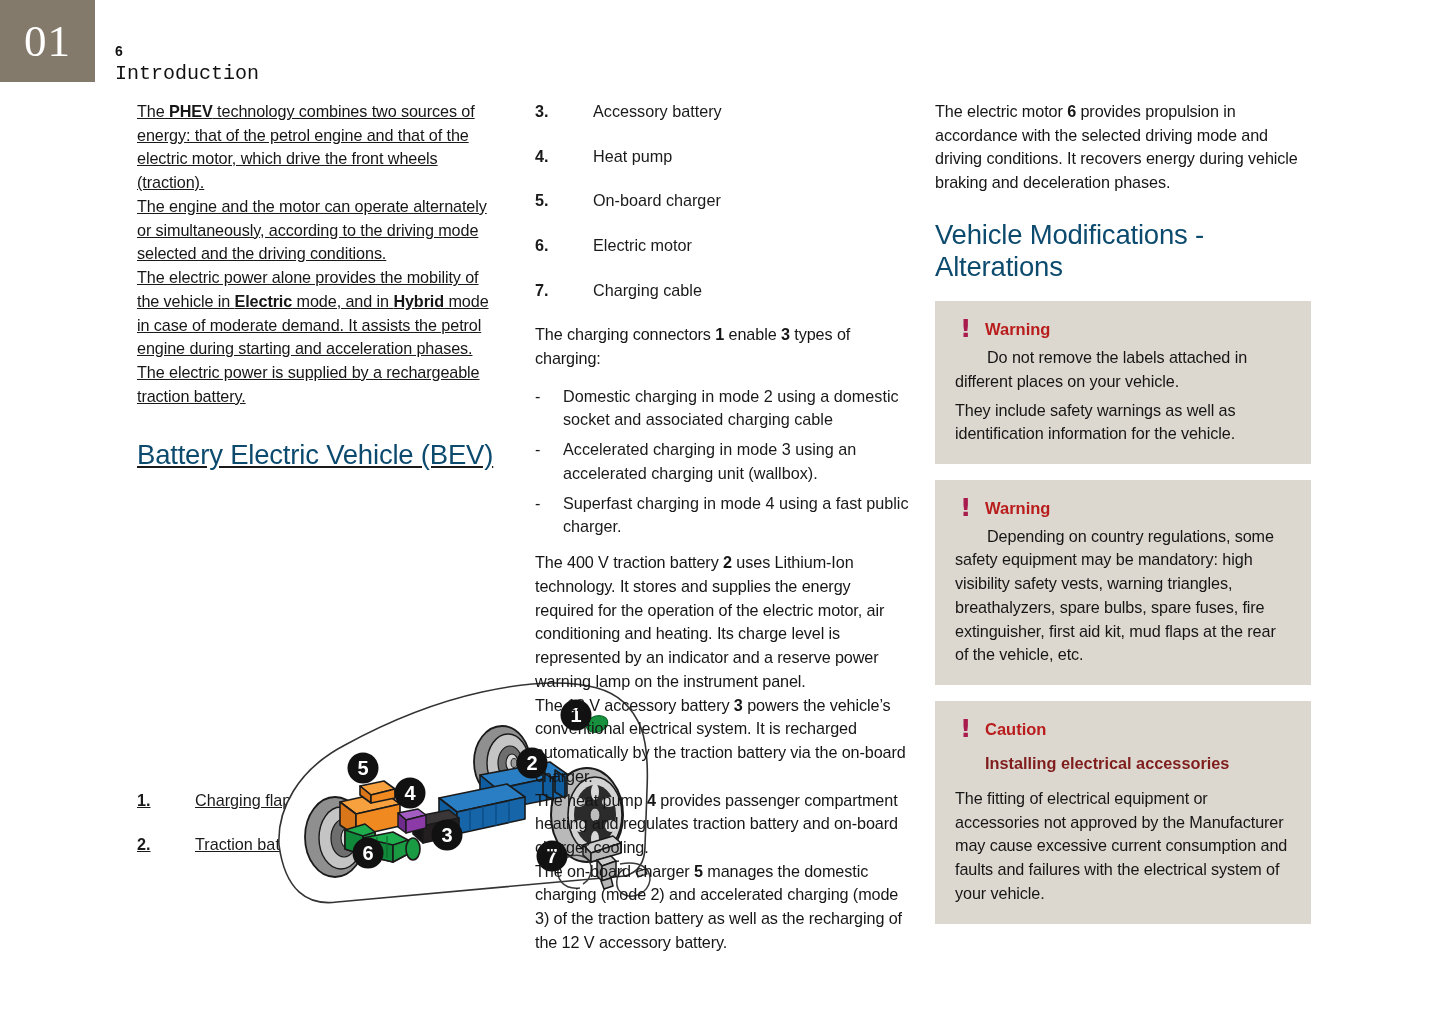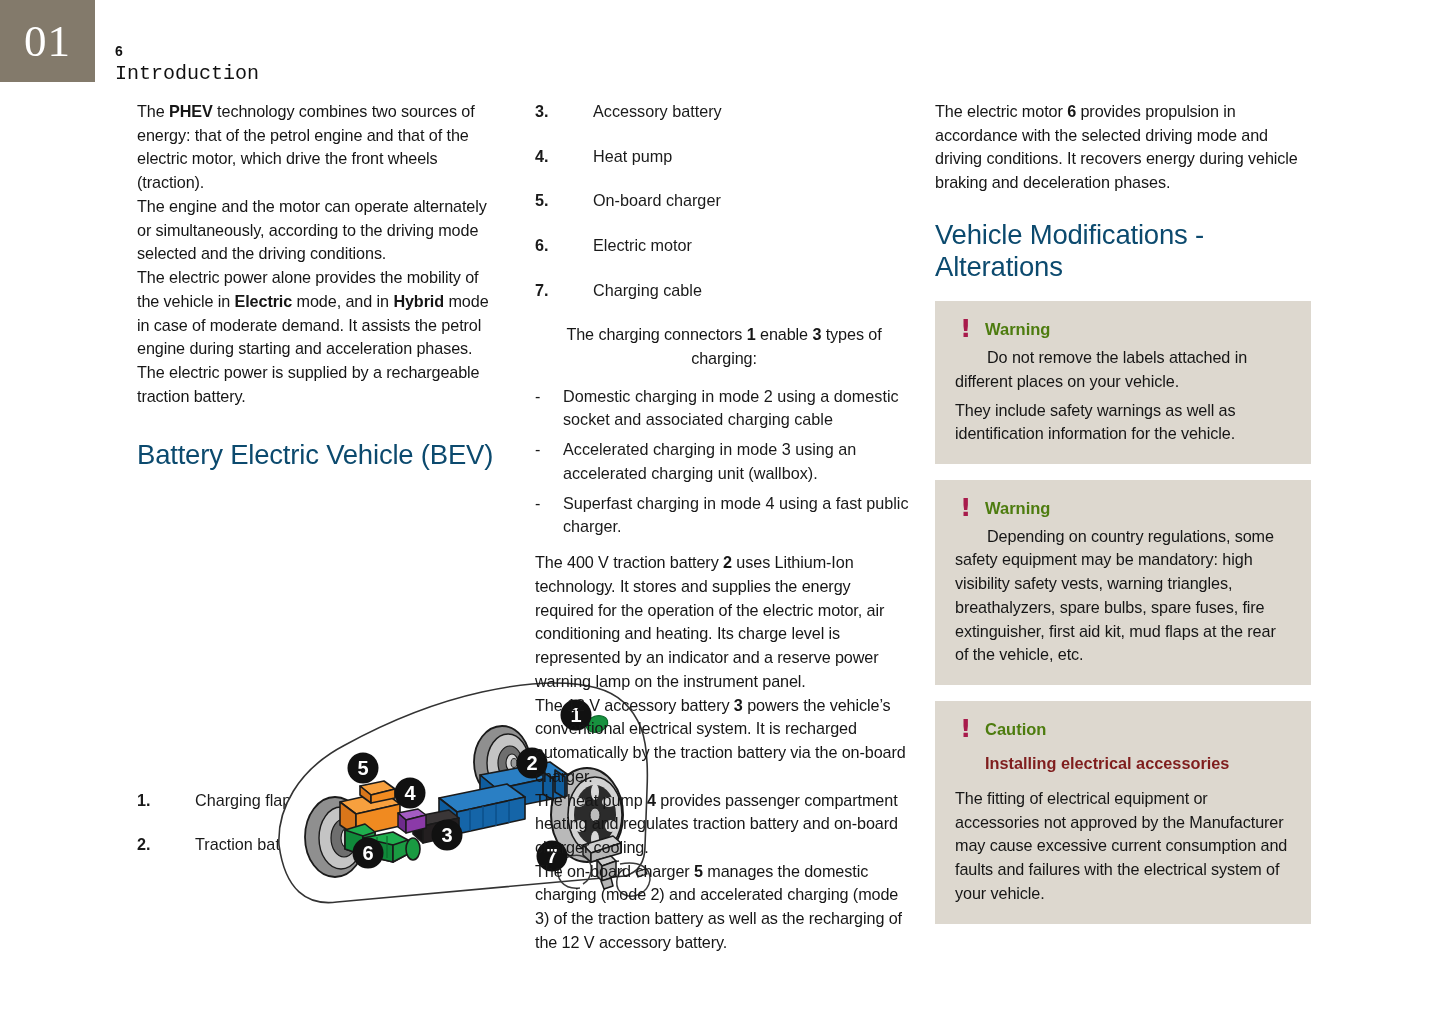--- a/index.html
+++ b/index.html
@@ -24,21 +24,21 @@
     font-family: "Liberation Serif", "DejaVu Serif", serif;
     font-size: 45px; color: #ffffff; font-weight: 400;
     letter-spacing: 1px; line-height: 1;
   }
   .page-head { position: absolute; left: 115px; top: 42px; }
   .page-head .pg-no { font-size: 14px; font-weight: bold; line-height: 1.3; color: #111; }
   .page-head .sect { font-size: 20px; font-weight: 400; line-height: 1.35; color: #111; font-family: Liberation Mono, monospace; }
 
   
   .col { position: absolute; top: 100px; }
-  .col1 { left: 137px; width: 368px; }
+  .col1 { left: 137px; width: 368px; text-decoration: underline; }
   .col2 { left: 535px; width: 378px; }
   .col3 { left: 935px; width: 376px; }
 
   p.body, .lst li, .box p {
     font-size: 16.2px;
     line-height: 1.465;
     color: #161616;
     letter-spacing: -0.1px;
   }
   p.body { margin: 0; }
@@ -85,21 +85,21 @@
   .box-head { display: flex; align-items: flex-start; margin-bottom: 4px; }
   .bang {
     flex: 0 0 30px;
     color: #a81b4c;
     font-size: 25px;
     font-weight: bold;
     line-height: 0.95;
     padding-left: 5px;
     font-family: "DejaVu Sans", sans-serif;
   }
-  .box-title { font-size: 16.5px; font-weight: bold; color: #4d7c0f; padding-top: 3px; }
+  .box-title { font-size: 16.5px; font-weight: bold; color: #b91c1c; padding-top: 3px; }
   .box-sub { font-size: 16.3px; font-weight: bold; color: #7f1d1d; margin: 13px 0 0 30px; }
   .box p { margin-top: 5px; }
   .box p.indent1 { text-indent: 32px; }
   .box p.gap { margin-top: 14px; }
 
   
   .diagram { position: absolute; left: 130px; top: 550px; width: 400px; height: 300px; }
   .diagram svg { display: block; }
 </style>
 </head>
@@ -296,21 +296,21 @@
       <li>
         <span class="k-num">6.</span>
         <span class="k-lbl">Electric motor</span>
       </li>
       <li>
         <span class="k-num">7.</span>
         <span class="k-lbl">Charging cable</span>
       </li>
     </ol>
 
-    <p class="body" style="margin-top:8px;text-align:center;"><span>The charging connectors </span><b>1</b><span> enable </span><b>3</b><span> types of charging:</span></p>
+    <p class="body" style="margin-top:8px;"><span>The charging connectors </span><b>1</b><span> enable </span><b>3</b><span> types of charging:</span></p>
 
     <ul class="dashlist">
       <li>
         <span class="d-mark">-</span>
         <span class="d-txt">Domestic charging in mode 2 using a domestic socket and associated charging cable</span>
       </li>
       <li>
         <span class="d-mark">-</span>
         <span class="d-txt">Accelerated charging in mode 3 using an accelerated charging unit (wallbox).</span>
       </li>

